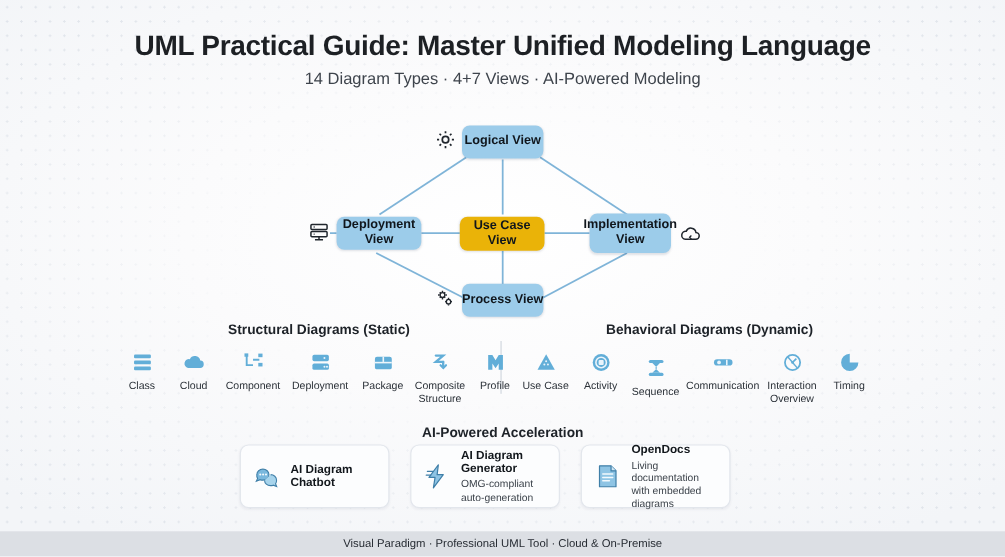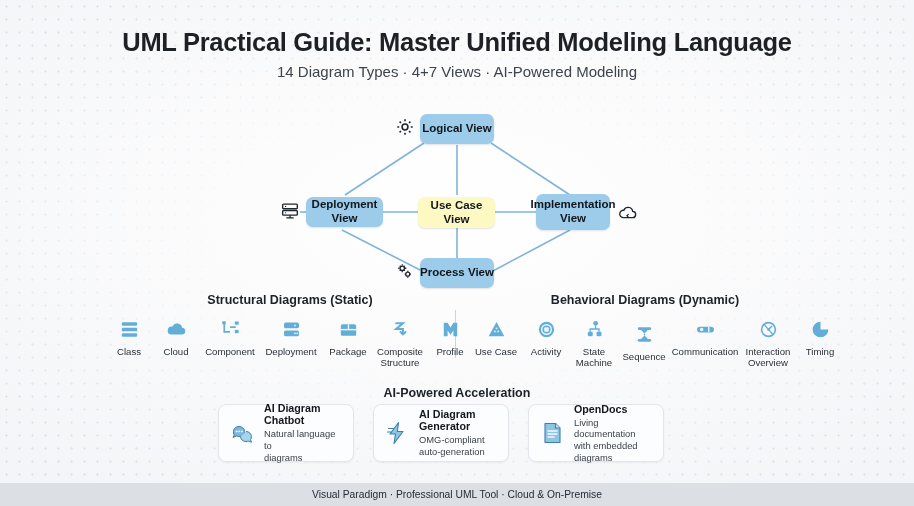--- a/index.html
+++ b/index.html
@@ -62,21 +62,21 @@
     color: #10161c;
     font-size: 11.5px;
     font-weight: bold;
     display: flex;
     align-items: center;
     justify-content: center;
     text-align: center;
     line-height: 1.18;
     box-shadow: 0 1px 2px rgba(20,40,70,0.13);
   }
-  .view-box.center { background: #fef9c3; }
+  .view-box.center { background: #eab308; }
 
   .side-icon {
     position: absolute;
     width: 22px; height: 22px;
     color: #20262d;
   }
 
   
   .cat-head {
     position: absolute;
@@ -344,32 +344,20 @@
       <span class="glyph">
         <svg viewBox="0 0 24 24" width="23" height="23" fill="none">
           <circle cx="12" cy="12" r="8" fill="#62aed8"></circle>
           <circle cx="12" cy="12" r="5" fill="none" stroke="#eaf4fb" stroke-width="1.5"></circle>
           <rect x="9.6" y="9.6" width="4.8" height="4.8" rx="1" fill="#eaf4fb"></rect>
         </svg>
       </span>
       <span class="cap">Activity</span>
     </div>
 
-    <div class="icon-cell" style="width:48px;">
-      <span class="glyph">
-        <svg viewBox="0 0 24 24" width="23" height="23" fill="#62aed8" stroke="#62aed8" stroke-width="1.4">
-          <circle cx="13.2" cy="5.6" r="2.5" stroke="none"></circle>
-          <path d="M13.2 8.1v3.4M13.2 11.5H7.5v2.3M13.2 11.5h3.5v2.3" fill="none"></path>
-          <rect x="5" y="14" width="5.2" height="5" rx="1.6" stroke="none"></rect>
-          <rect x="14.1" y="14" width="5.2" height="5" rx="1.6" stroke="none"></rect>
-        </svg>
-      </span>
-      <span class="cap">State
-Machine</span>
-    </div>
 
     <div class="icon-cell" style="width:52px;justify-content:center;">
       <span class="glyph">
         <svg viewBox="0 0 24 24" width="23" height="23" fill="#62aed8">
           <rect x="5" y="4.4" width="14" height="3" rx="1.5"></rect>
           <rect x="5" y="16.6" width="14" height="3" rx="1.5"></rect>
           <path d="M8.4 7.4h7.2l-4.6 4.6 4.6 4.6H8.4l4.6-4.6z"></path>
         </svg>
       </span>
       <span class="cap">Sequence</span>
@@ -418,22 +406,20 @@
         <svg viewBox="0 0 28 28" width="28" height="28" fill="none">
           <path d="M16.5 12.5a5.5 5 0 0 1-5.5 5c-.9 0-1.8-.15-2.5-.45L5 18.5l1.2-2.6A4.8 4.8 0 0 1 5.5 12.5a5.5 5 0 0 1 11 0z" fill="#7ab8dd" stroke="#3f7fa8" stroke-width="1"></path>
           <path d="M12.5 17.5a5.4 5 0 0 0 5.4 5c.9 0 1.8-.15 2.5-.45l3.1 1.2-1-2.5a4.8 4.8 0 0 0 .9-3.25 5.4 5 0 0 0-5.4-5" fill="#a7d4ec" stroke="#3f7fa8" stroke-width="1"></path>
           <circle cx="8.6" cy="12.4" r="0.95" fill="#f4fafd"></circle>
           <circle cx="11.2" cy="12.4" r="0.95" fill="#f4fafd"></circle>
           <circle cx="13.8" cy="12.4" r="0.95" fill="#f4fafd"></circle>
         </svg>
       </span>
       <span class="ctxt">
         <span class="ctitle">AI Diagram Chatbot</span>
-        <span class="cdesc">Natural language to
-diagrams</span>
       </span>
     </div>
 
     <div class="card">
       <span class="cicon">
         <svg viewBox="0 0 28 28" width="28" height="28" fill="none">
           <path d="M15.5 3.5L7 15h5.5L11 24.5 20 12.5h-5.6z" fill="#8ec4e4" stroke="#3f7fa8" stroke-width="1.1" stroke-linejoin="round"></path>
           <path d="M5.5 9.5h5M4.5 13h4" stroke="#3f7fa8" stroke-width="1.1" stroke-linecap="round"></path>
         </svg>
       </span>

